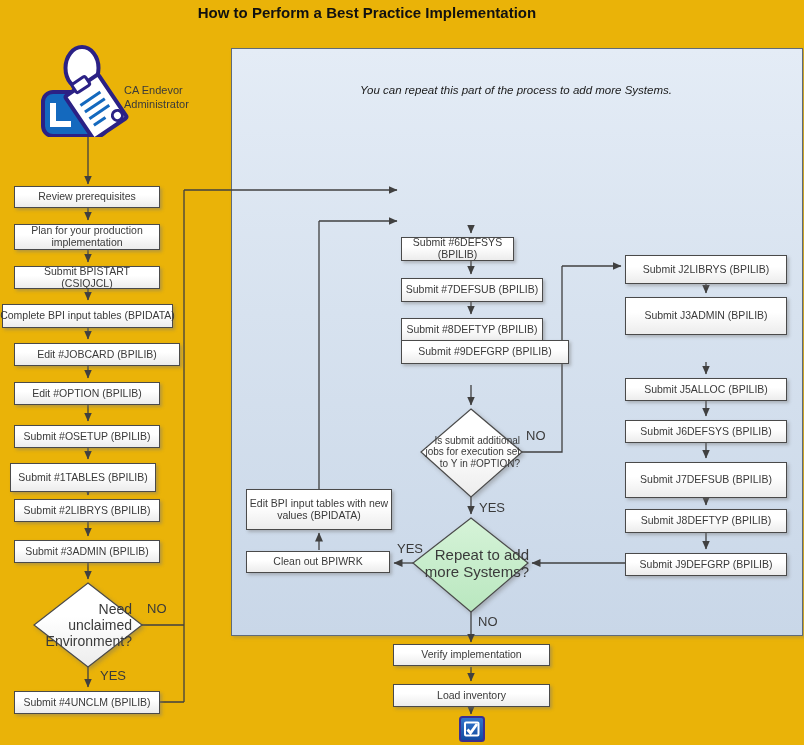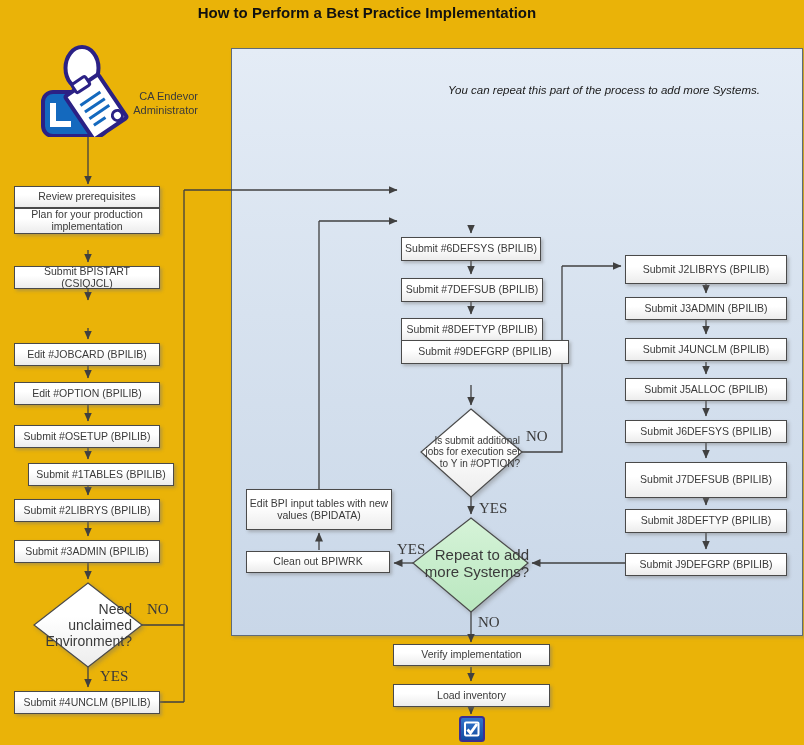--- a/index.html
+++ b/index.html
@@ -2,33 +2,33 @@
 <html><head>
 <meta charset="utf-8">
 <style>
   html,body{margin:0;padding:0;background:#ffffff;font-family:"Liberation Sans",sans-serif;}
   #canvas{position:relative;width:804px;height:745px;background:#eab308;overflow:hidden;}
   #page-title{position:absolute;left:167px;top:4px;width:400px;text-align:center;
     font-size:15px;font-weight:bold;color:#111;}
   #region{position:absolute;left:231px;top:48px;width:572px;height:588px;box-sizing:border-box;
     background:linear-gradient(180deg,#e4ecf6 0%,#d7e2ef 45%,#c9d7e8 100%);
     border:1px solid #5f6b79;box-shadow:2px 2px 3px rgba(120,120,120,.35);z-index:1;}
-  .note{position:absolute;left:360px;top:84px;width:400px;text-align:right;
+  .note{position:absolute;left:360px;top:84px;width:400px;text-align:left;
     font-style:italic;font-size:11.5px;color:#1a1a1a;z-index:2;}
   svg.overlay{position:absolute;left:0;top:0;z-index:3;pointer-events:none;}
   .shape{filter:drop-shadow(2px 2px 2px rgba(110,110,110,.45));}
   .box{position:absolute;box-sizing:border-box;z-index:4;
     background:linear-gradient(180deg,#ffffff 40%,#ececec 100%);
     border:1px solid #4a4a4a;box-shadow:2px 2px 3px rgba(120,120,120,.45);
     display:flex;align-items:center;justify-content:center;text-align:center;
     font-size:10.5px;color:#3a3a3a;line-height:1.12;padding:1px 2px;}
   .dlabel{position:absolute;z-index:5;display:flex;align-items:center;justify-content:center;
     text-align:right;color:#3a3a3a;line-height:1.15;}
-  .elabel{position:absolute;z-index:5;font-size:15px;color:#3a3a3a;font-family:Liberation Serif, serif;}
-  .actor-label{position:absolute;left:124px;top:90px;width:74px;text-align:right;
+  .elabel{position:absolute;z-index:5;font-size:13px;color:#3a3a3a;}
+  .actor-label{position:absolute;left:124px;top:84px;width:74px;text-align:left;
     font-size:11px;color:#3a3a3a;line-height:1.25;z-index:4;}
   .icon{position:absolute;z-index:4;}
 </style>
 </head>
 <body>
 
 <div id="canvas">
 
   <div id="page-title">How to Perform a Best Practice Implementation</div>
 
@@ -120,42 +120,42 @@
       <path d="M471,667 V681" marker-end="url(#ah)"></path>
       <path d="M471,707 V714" marker-end="url(#ah)"></path>
     </g>
 
     <polygon class="shape" points="88,583 142,625 88,667 34,625" fill="url(#whiteGrad)" stroke="#4a4a4a" stroke-width="1.2"></polygon>
     <polygon class="shape" points="471,409 522,452 471,497 421,452" fill="url(#whiteGrad)" stroke="#4a4a4a" stroke-width="1.2"></polygon>
     <polygon class="shape" points="471,518 528,563 471,612 413,563" fill="url(#greenGrad)" stroke="#4a4a4a" stroke-width="1.2"></polygon>
   </svg>
 
   <div class="box" style="left:14px;top:186px;width:146px;height:22px">Review prerequisites</div>
-  <div class="box" style="left:14px;top:208px;width:146px;height:26px">Plan for your production implementation</div>
+  <div class="box" style="left:14px;top:224px;width:146px;height:26px">Plan for your production implementation</div>
   <div class="box" style="left:14px;top:266px;width:146px;height:23px">Submit BPISTART (CSIQJCL)</div>
-  <div class="box" style="left:14px;top:343px;width:146px;height:23px">Edit #JOBCARD (BPILIB)</div>
+  <div class="box" style="left:2px;top:304px;width:171px;height:24px;white-space:nowrap">Complete BPI input tables (BPIDATA)</div>
+  <div class="box" style="left:14px;top:343px;width:166px;height:23px">Edit #JOBCARD (BPILIB)</div>
   <div class="box" style="left:14px;top:382px;width:146px;height:23px">Edit #OPTION (BPILIB)</div>
   <div class="box" style="left:14px;top:425px;width:146px;height:23px">Submit #OSETUP (BPILIB)</div>
-  <div class="box" style="left:28px;top:463px;width:146px;height:23px">Submit #1TABLES (BPILIB)</div>
+  <div class="box" style="left:10px;top:463px;width:146px;height:29px">Submit #1TABLES (BPILIB)</div>
   <div class="box" style="left:14px;top:499px;width:146px;height:23px">Submit #2LIBRYS (BPILIB)</div>
   <div class="box" style="left:14px;top:540px;width:146px;height:23px">Submit #3ADMIN (BPILIB)</div>
   <div class="box" style="left:14px;top:691px;width:146px;height:23px">Submit #4UNCLM (BPILIB)</div>
 
-  <div class="box" style="left:401px;top:237px;width:140px;height:24px">Submit #6DEFSYS (BPILIB)</div>
+  <div class="box" style="left:401px;top:237px;width:113px;height:24px">Submit #6DEFSYS (BPILIB)</div>
   <div class="box" style="left:401px;top:278px;width:142px;height:24px">Submit #7DEFSUB (BPILIB)</div>
   <div class="box" style="left:401px;top:318px;width:142px;height:24px">Submit #8DEFTYP (BPILIB)</div>
   <div class="box" style="left:401px;top:340px;width:168px;height:24px">Submit #9DEFGRP (BPILIB)</div>
   <div class="box" style="left:246px;top:489px;width:146px;height:41px">Edit BPI input tables with new values (BPIDATA)</div>
   <div class="box" style="left:246px;top:551px;width:144px;height:22px">Clean out BPIWRK</div>
   <div class="box" style="left:393px;top:644px;width:157px;height:22px">Verify implementation</div>
   <div class="box" style="left:393px;top:684px;width:157px;height:23px">Load inventory</div>
 
   <div class="box" style="left:625px;top:255px;width:162px;height:29px">Submit J2LIBRYS (BPILIB)</div>
-  <div class="box" style="left:625px;top:297px;width:162px;height:23px">Submit J3ADMIN (BPILIB)</div>
-  <div class="box" style="left:625px;top:338px;width:162px;height:23px">Submit J4UNCLM (BPILIB)</div>
+  <div class="box" style="left:625px;top:297px;width:162px;height:38px">Submit J3ADMIN (BPILIB)</div>
   <div class="box" style="left:625px;top:378px;width:162px;height:23px">Submit J5ALLOC (BPILIB)</div>
   <div class="box" style="left:625px;top:420px;width:162px;height:23px">Submit J6DEFSYS (BPILIB)</div>
   <div class="box" style="left:625px;top:462px;width:162px;height:36px">Submit J7DEFSUB (BPILIB)</div>
   <div class="box" style="left:625px;top:509px;width:162px;height:24px">Submit J8DEFTYP (BPILIB)</div>
   <div class="box" style="left:625px;top:553px;width:162px;height:23px">Submit J9DEFGRP (BPILIB)</div>
 
   <div class="dlabel" style="left:44px;top:600px;width:88px;height:50px;font-size:14px">Need unclaimed Environment?</div>
   <div class="dlabel" style="left:423px;top:412px;width:97px;height:80px;font-size:10px">Is submit additional jobs for execution set to Y in #OPTION?</div>
   <div class="dlabel" style="left:413px;top:540px;width:116px;height:46px;font-size:15px">Repeat to add more Systems?</div>
 

